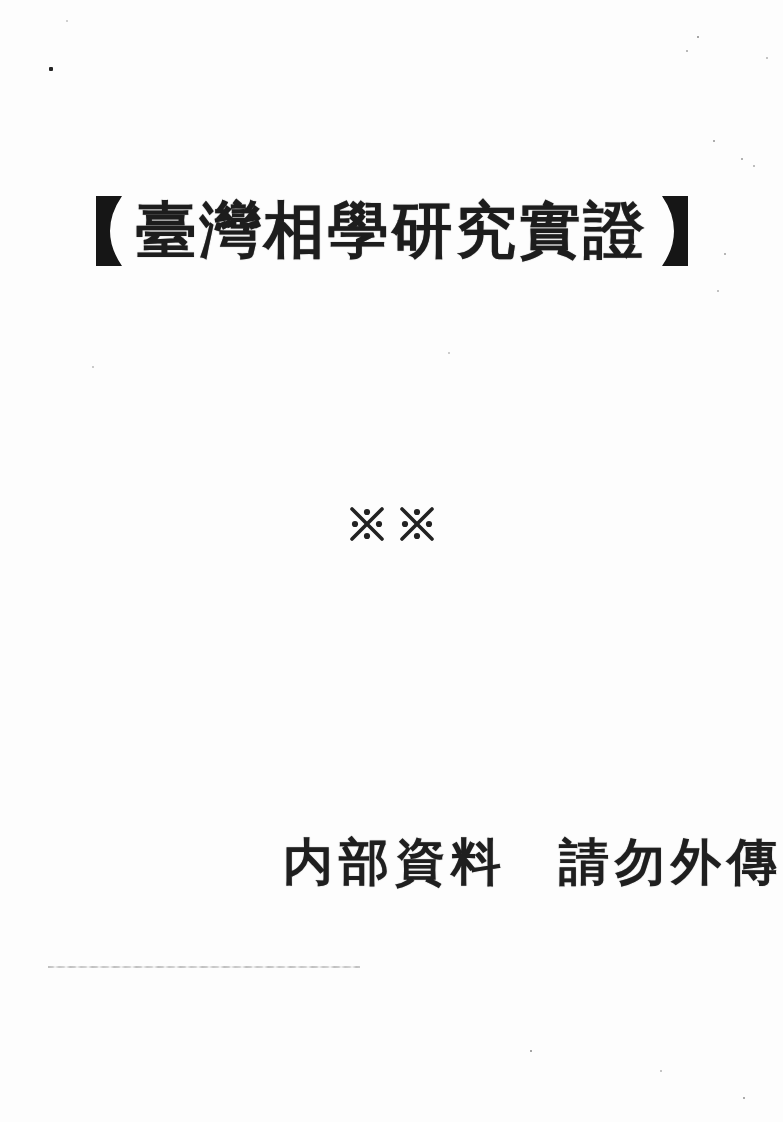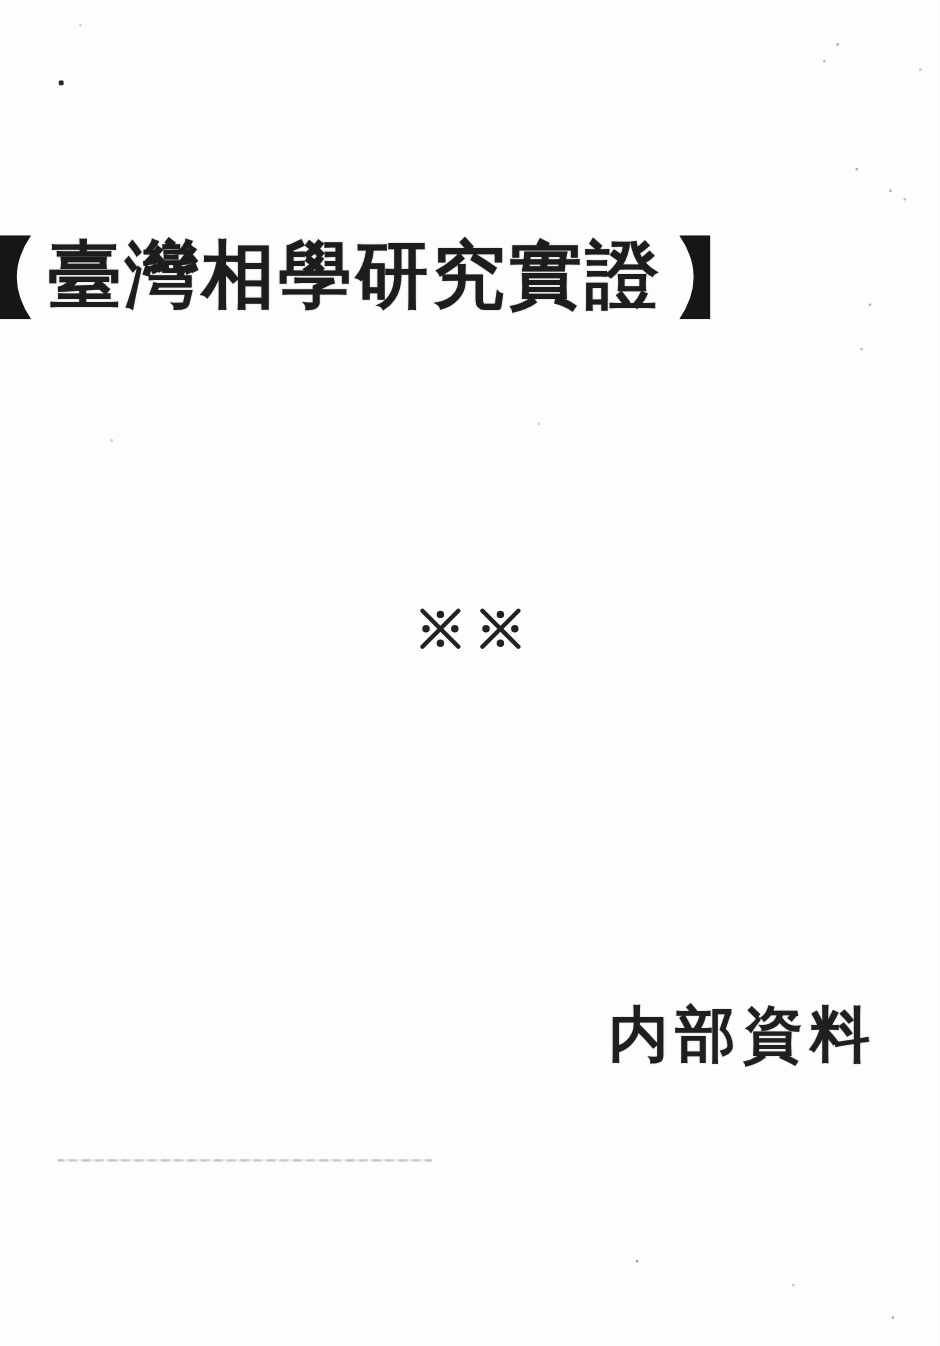--- a/index.html
+++ b/index.html
@@ -12,21 +12,21 @@
     position:relative;
     width:783px;height:1122px;
     background:#fdfdfd;
     overflow:hidden;
     color:#1e1e1e;
   }
   
   .title-row{
     position:absolute;
     top:183px;left:0;width:783px;
-    display:flex;align-items:center;
+    display:flex;justify-content:center;align-items:center;
     gap:14px;
   }
   .bracket{display:block;flex:0 0 auto;}
   .bracket path{fill:#161616;}
   .title-text{
     font-size:61px;
     line-height:96px;
     font-weight:bold;
     letter-spacing:3px;
     color:#1d1d1d;
@@ -134,20 +134,21 @@
       <circle cx="20" cy="8" r="3.1"></circle>
       <circle cx="20" cy="32" r="3.1"></circle>
       <circle cx="8" cy="20" r="3.1"></circle>
       <circle cx="32" cy="20" r="3.1"></circle>
     </svg>
   </div>
 
   <div class="notice-row">
     <span class="notice-part" lang="zh-Hant">内部資料</span>
     <span class="notice-gap"></span>
+    <span class="notice-part" lang="zh-Hant">請勿外傳</span>
   </div>
 
   <div class="faint-line"></div>
 
   <div class="ink-dot"></div>
   <div class="specks"></div>
 
 </div>
 
 </body></html>

